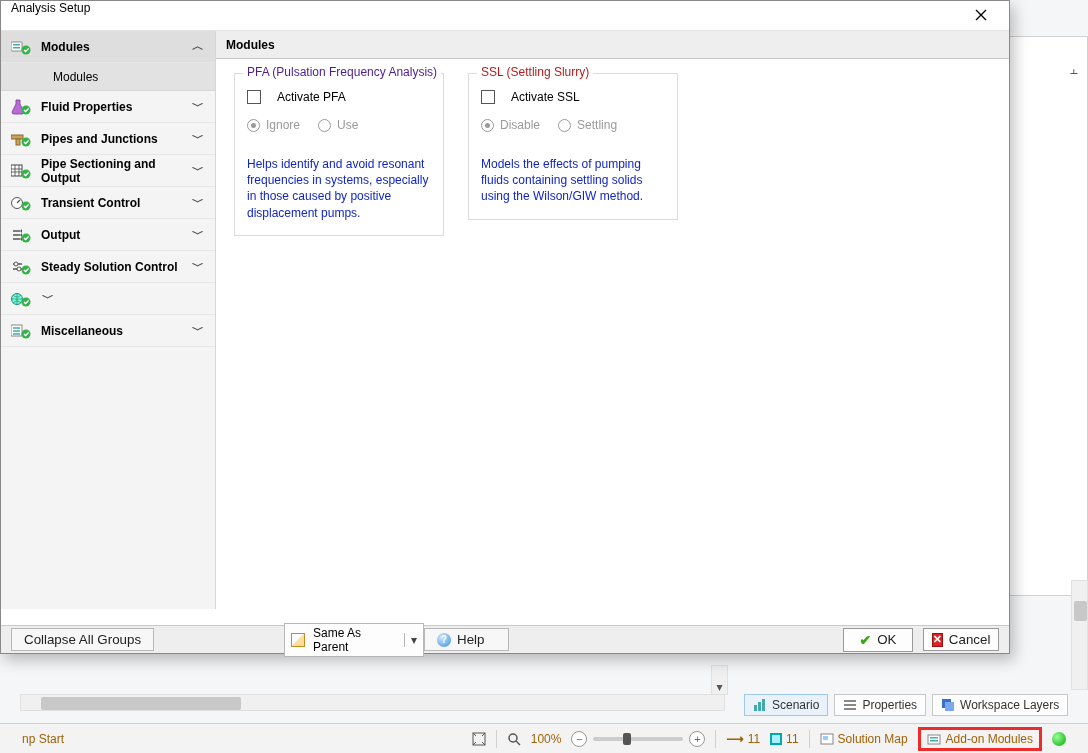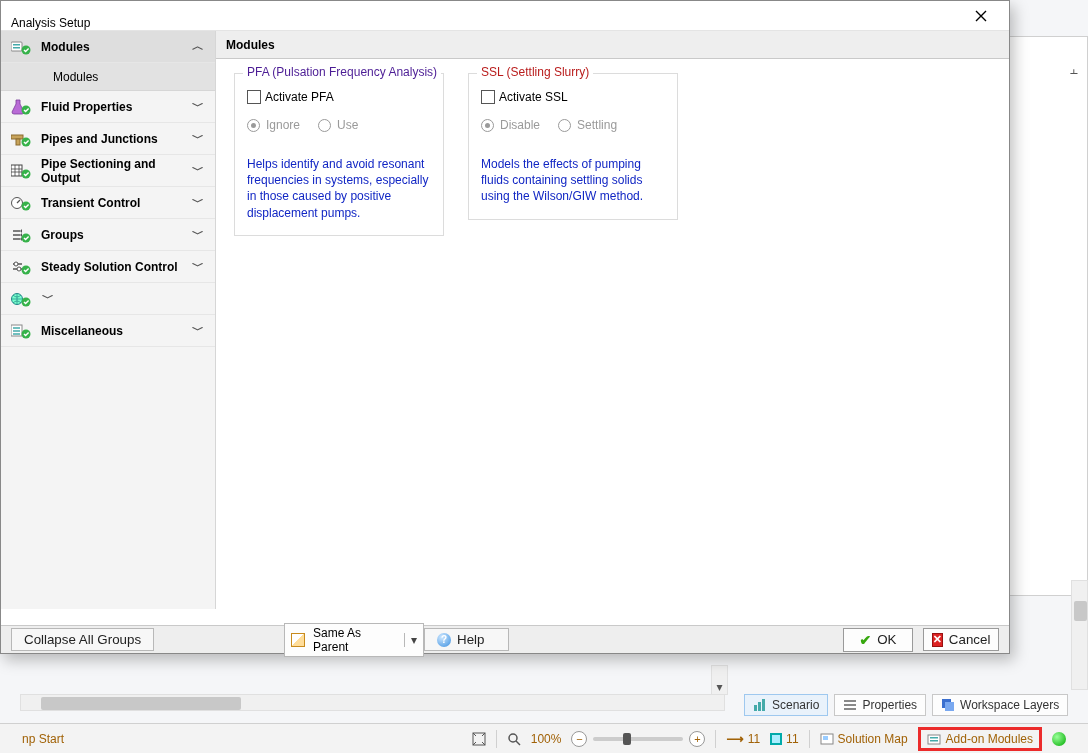--- a/index.html
+++ b/index.html
@@ -27,39 +27,39 @@
 .slider-track{width:90px;height:4px;background:#ccc;position:relative;border-radius:2px}
 .slider-thumb{position:absolute;left:33%;top:-4px;width:8px;height:12px;background:#555;border-radius:2px}
 .zoom-btn{width:16px;height:16px;border:1px solid #999;border-radius:8px;display:flex;align-items:center;justify-content:center;font-size:11px;background:#fff}
 .stat-chip{display:flex;align-items:center;gap:4px}
 .jglyph{width:12px;height:12px;border:2px solid #0aa;background:#aef}
 .addon-box{border:3px solid #ec2b2b;padding:2px 6px;display:flex;align-items:center;gap:5px}
 .green-dot{width:14px;height:14px;border-radius:50%;background:radial-gradient(circle at 35% 35%,#9f9,#0a0)}
 
 
 .dialog{position:absolute;left:0;top:0;width:1010px;height:654px;background:#fff;border:1px solid #888;box-shadow:4px 6px 14px rgba(0,0,0,.25)}
-.titlebar{height:30px;display:flex;align-items:flex-end;justify-content:space-between;padding:0 8px 0 10px;background:#fff;border-bottom:1px solid #e4e4e4}
+.titlebar{height:30px;display:flex;align-items:flex-start;justify-content:space-between;padding:0 8px 0 10px;background:#fff;border-bottom:1px solid #e4e4e4}
 .titlebar .x{width:40px;height:28px;display:flex;align-items:center;justify-content:center;font-size:15px}
 .body{position:absolute;top:30px;left:0;right:0;bottom:44px;display:flex}
 
 .nav{width:215px;background:#f4f4f4;border-right:1px solid #d6d6d6}
 .nav-item{height:32px;display:flex;align-items:center;padding:0 10px;gap:10px;border-bottom:1px solid #e6e6e6;background:#fafafa}
 .nav-item.group{font-weight:700;background:#f4f4f4}
 .nav-item.sel{background:#dedede}
 .nav-item .grow{flex:1}
 .nav-item .chev{width:14px;text-align:center;color:#555}
 .nav-sub{height:28px;display:flex;align-items:center;padding-left:52px;background:#e2e2e2;border-bottom:1px solid #d6d6d6}
 .status-icn{width:20px;height:16px;position:relative}
 .status-icn svg{position:absolute;inset:0}
 
 .content{flex:1;display:flex;flex-direction:column}
 .content .hdr{height:28px;background:#eee;border-bottom:1px solid #c9c9c9;display:flex;align-items:center;padding:0 10px;font-weight:700}
 .content .pane{flex:1;padding:14px 18px;background:#fff;display:flex;gap:24px;align-items:flex-start}
 .fieldset{border:1px solid #dcdcdc;width:210px;padding:10px 12px 14px;position:relative;background:#fff}
-.chkrow{display:flex;align-items:center;gap:4px;margin:6px 0 14px}
+.chkrow{display:flex;align-items:center;gap:16px;margin:6px 0 14px}
 .chkbox{width:14px;height:14px;border:1px solid #555;background:#fff}
 .radios{display:flex;gap:18px;margin-bottom:24px;color:#9a9a9a}
 .radio{display:flex;align-items:center;gap:6px}
 .radio .r{width:13px;height:13px;border:1px solid #9a9a9a;border-radius:50%;position:relative;background:#fff}
 .radio .r.on::after{content:"";position:absolute;inset:3px;border-radius:50%;background:#9a9a9a}
 .desc{color:#1126c4;line-height:1.35}
 
 .dlg-footer{position:absolute;left:0;right:0;bottom:0;height:28px;background:#eee;border-top:1px solid #c9c9c9;display:flex;align-items:center;padding:0 10px;gap:10px}
 .btn{border:1px solid #9a9a9a;background:#fdfdfd;padding:3px 12px;display:flex;align-items:center;gap:6px;color:#222}
 .btn.flat{border:1px solid #b8b8b8;background:#f7f7f7}
@@ -202,21 +202,21 @@
 
       <div class="nav-item group">
         <span class="status-icn">
           <svg viewBox="0 0 20 16">
                 <path d="M2 4 h7 M2 8 h7 M2 12 h7" stroke="#555" stroke-width="1.4"></path>
                 <path d="M9 4 l2 -2 v4 z M9 8 l2 -2 v4 z M9 12 l2 -2 v4 z" fill="#555"></path>
                 <circle cx="15" cy="11" r="4.5" fill="#36b24a"></circle>
                 <path d="M13 11 l1.6 1.6 l3 -3" stroke="#fff" stroke-width="1.4" fill="none"></path>
               </svg>
         </span>
-        <span class="grow">Groups</span>
+        <span class="grow">Output</span>
         <span class="chev">﹀</span>
       </div>
 
       <div class="nav-item group">
         <span class="status-icn">
           <svg viewBox="0 0 20 16">
                 <path d="M2 5 h9 M2 10 h9" stroke="#555" stroke-width="1.4"></path>
                 <circle cx="5" cy="5" r="2" fill="#fff" stroke="#555"></circle>
                 <circle cx="8" cy="10" r="2" fill="#fff" stroke="#555"></circle>
                 <circle cx="15" cy="11" r="4.5" fill="#36b24a"></circle>

